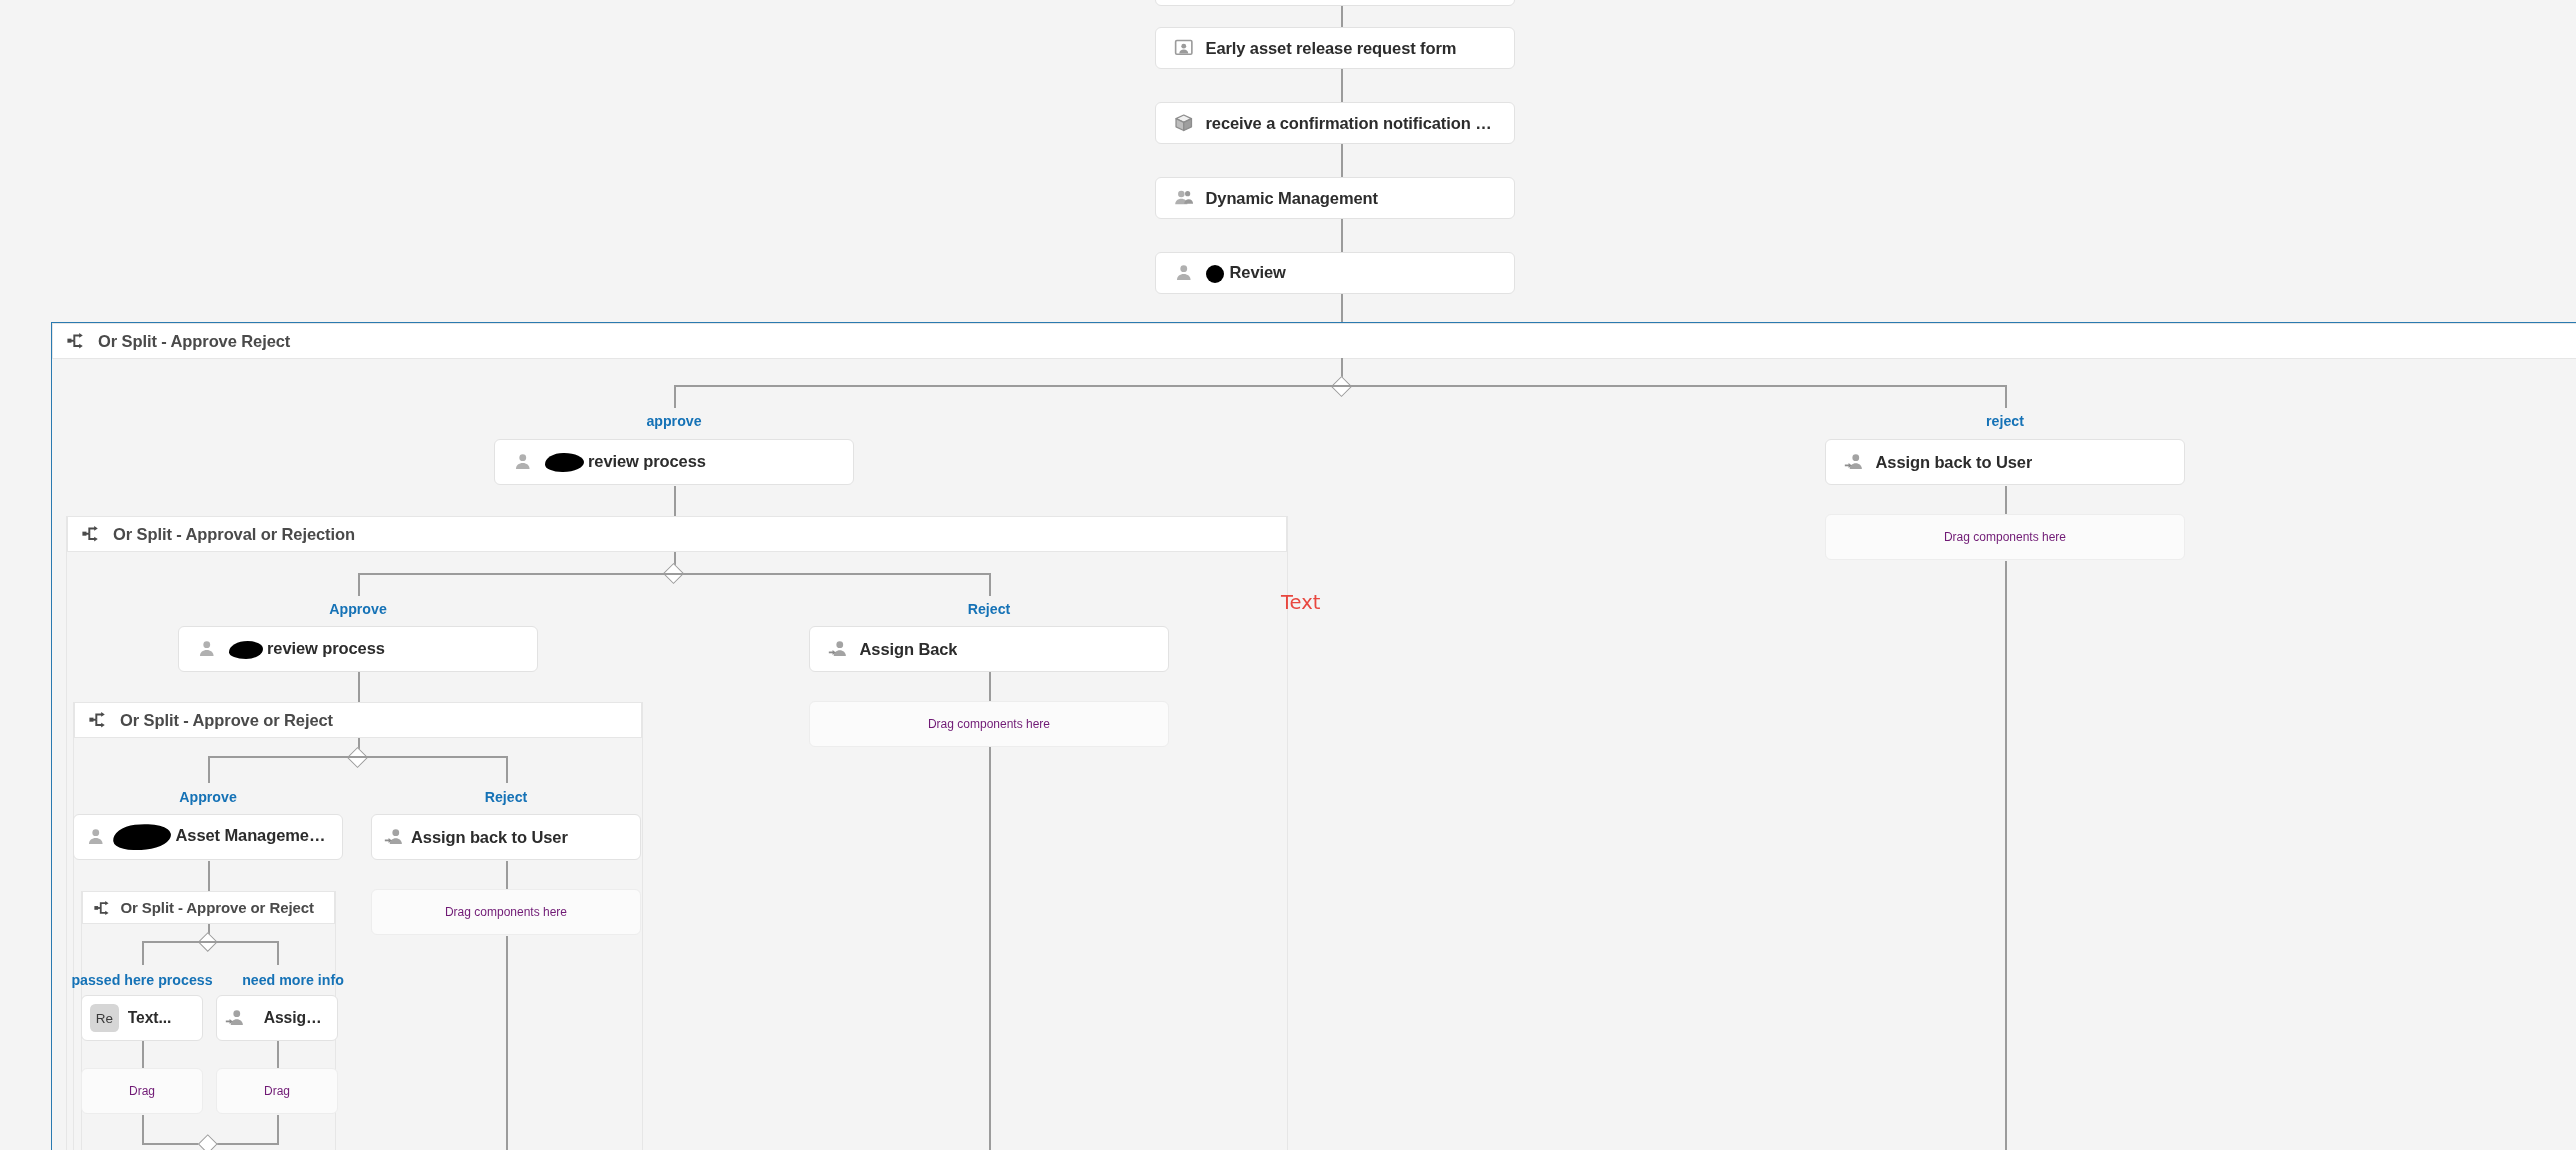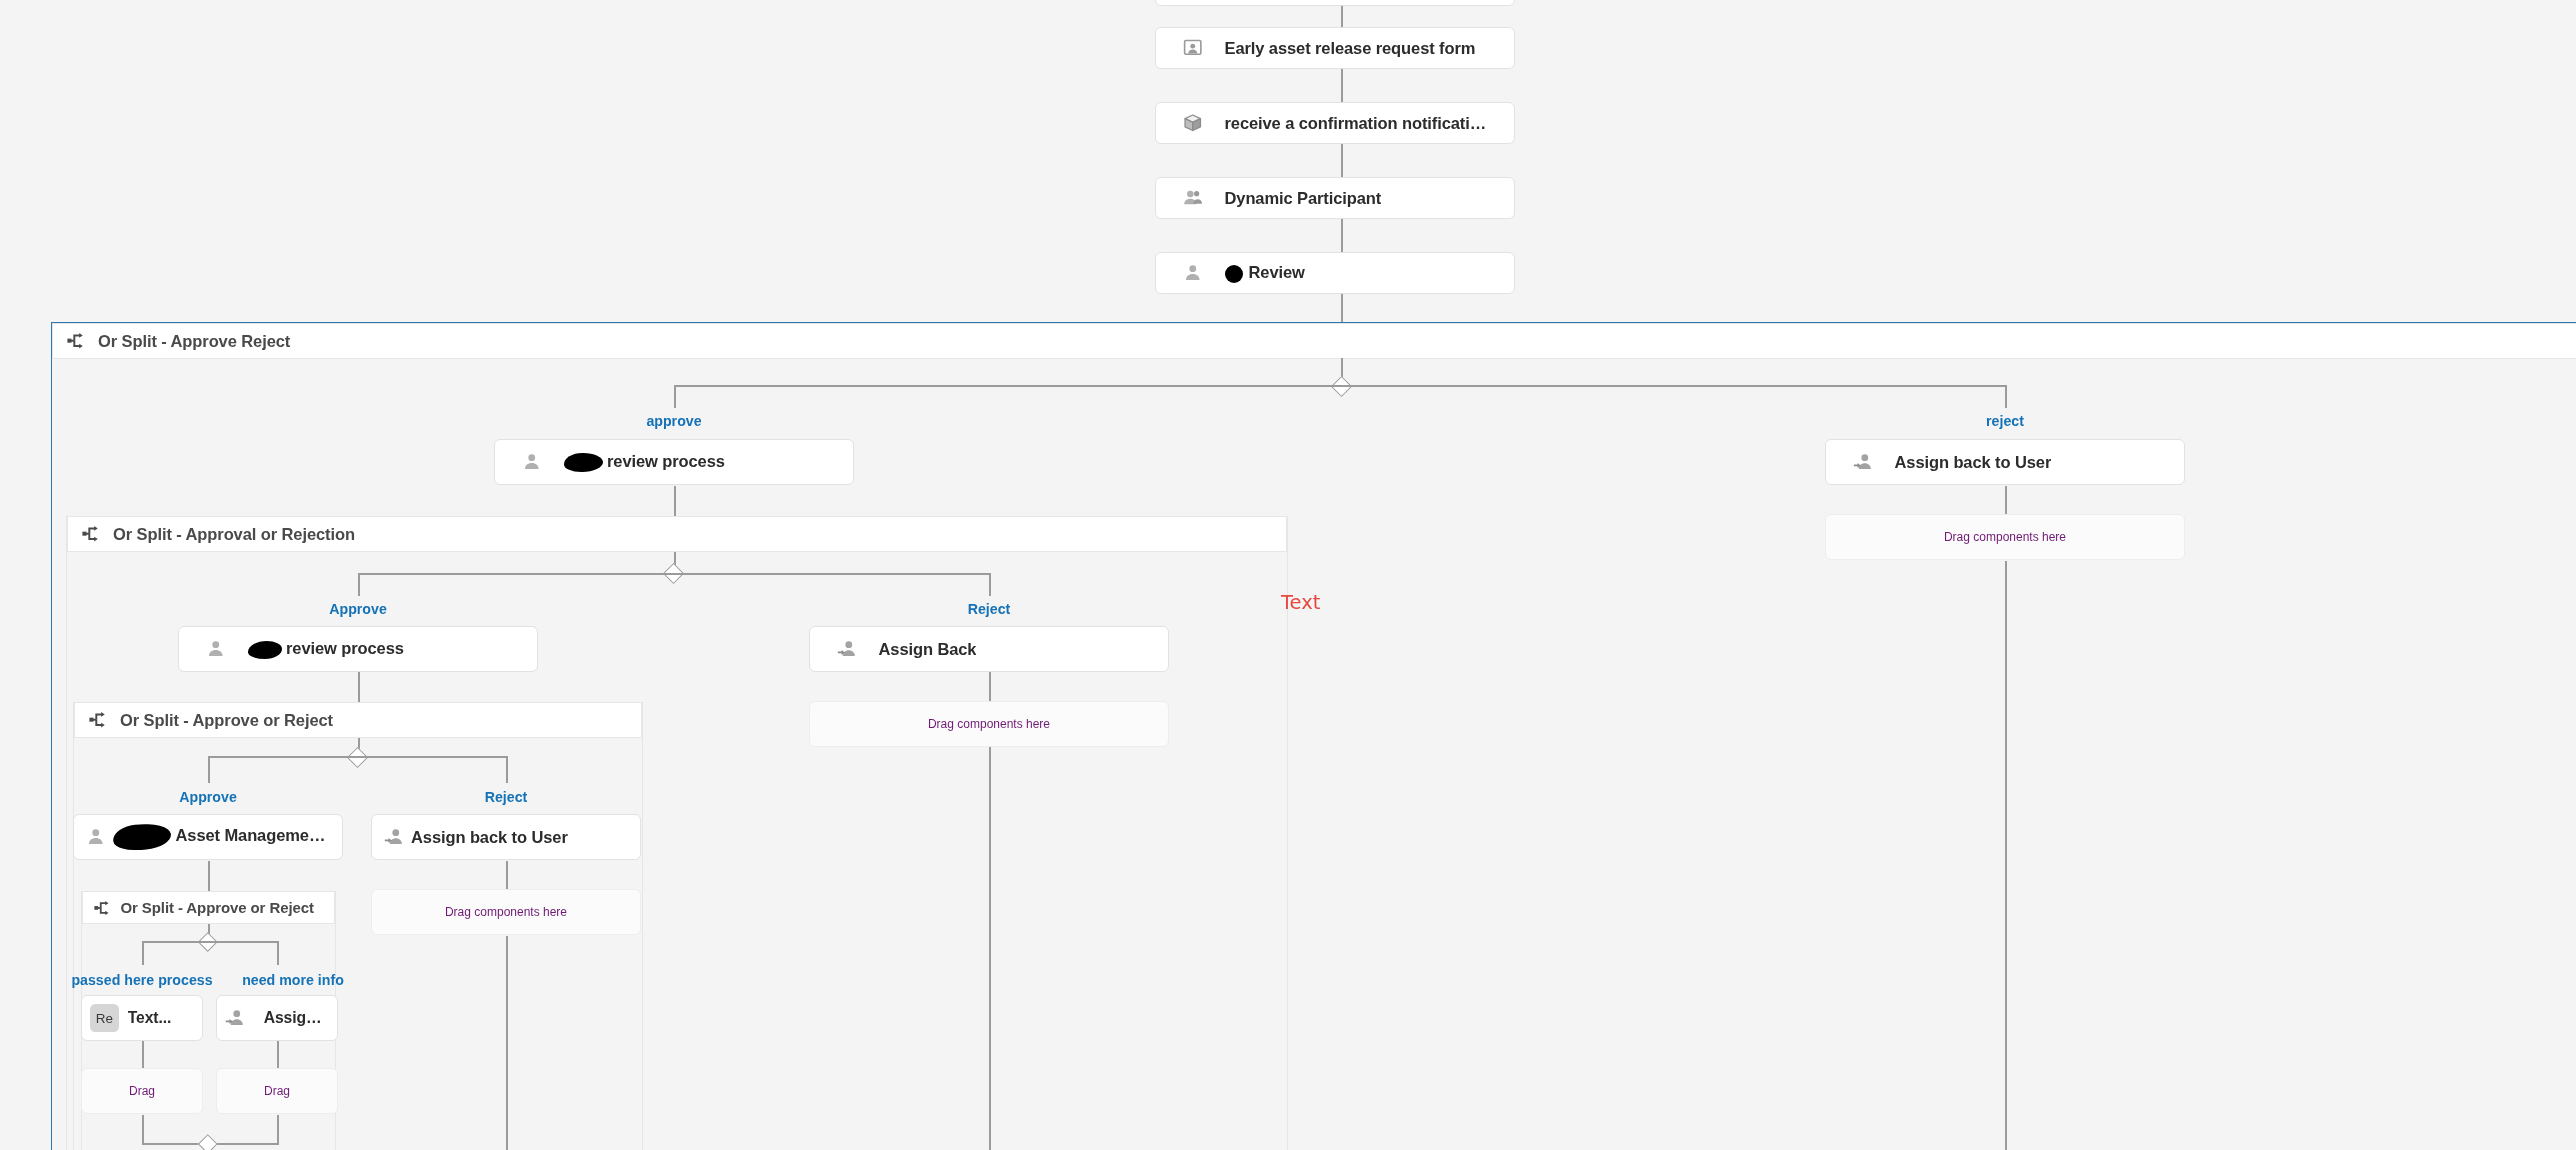--- a/index.html
+++ b/index.html
@@ -25,22 +25,22 @@
   }
 
   
   .card{
     position:absolute;
     background:#ffffff;
     border:0.7px solid #e2e2e2;
     border-radius:6px;
     box-sizing:border-box;
     display:flex;align-items:center;
-    padding:0 27px;
-    gap:22px;
+    padding:0 18px;
+    gap:12px;
   }
   .card-label{
     font-size:16.5px;font-weight:700;color:#2c2c2c;
     white-space:nowrap;overflow:hidden;text-overflow:ellipsis;
     letter-spacing:-0.1px;
   }
   .card-icon{flex:0 0 auto;display:flex;align-items:center;justify-content:center;}
 
   
   .redact{
@@ -145,21 +145,21 @@
 
   <div class="card" style="left:1155px;top:177px;width:360px;height:42px;">
     <span class="card-icon">
       <svg width="19.5" height="19.5" viewBox="0 0 24 24">
           <circle cx="9" cy="7.5" r="4" fill="#b0b0b0"></circle>
           <path d="M1.5 20c0-4.2 3.3-6.8 7.5-6.8S16.5 15.8 16.5 20z" fill="#b0b0b0"></path>
           <circle cx="16.8" cy="7" r="3.2" fill="#9a9a9a"></circle>
           <path d="M12.5 19.5c.3-3.7 2.6-5.6 5.6-5.6 3.2 0 5.4 2.2 5.4 5.6z" fill="#9a9a9a"></path>
         </svg>
     </span>
-    <span class="card-label">Dynamic Participant</span>
+    <span class="card-label">Dynamic Management</span>
   </div>
 
   <div class="vline" style="left:1341px;top:219px;height:33px;"></div>
 
   <div class="card" style="left:1155px;top:252px;width:360px;height:42px;">
     <span class="card-icon">
       <svg width="19.5" height="19.5" viewBox="0 0 24 24">
           <circle cx="12" cy="7" r="4.2" fill="#b0b0b0"></circle>
           <path d="M3.6 21c0-4.6 3.8-7.4 8.4-7.4S20.4 16.4 20.4 21z" fill="#b0b0b0"></path>
         </svg>

